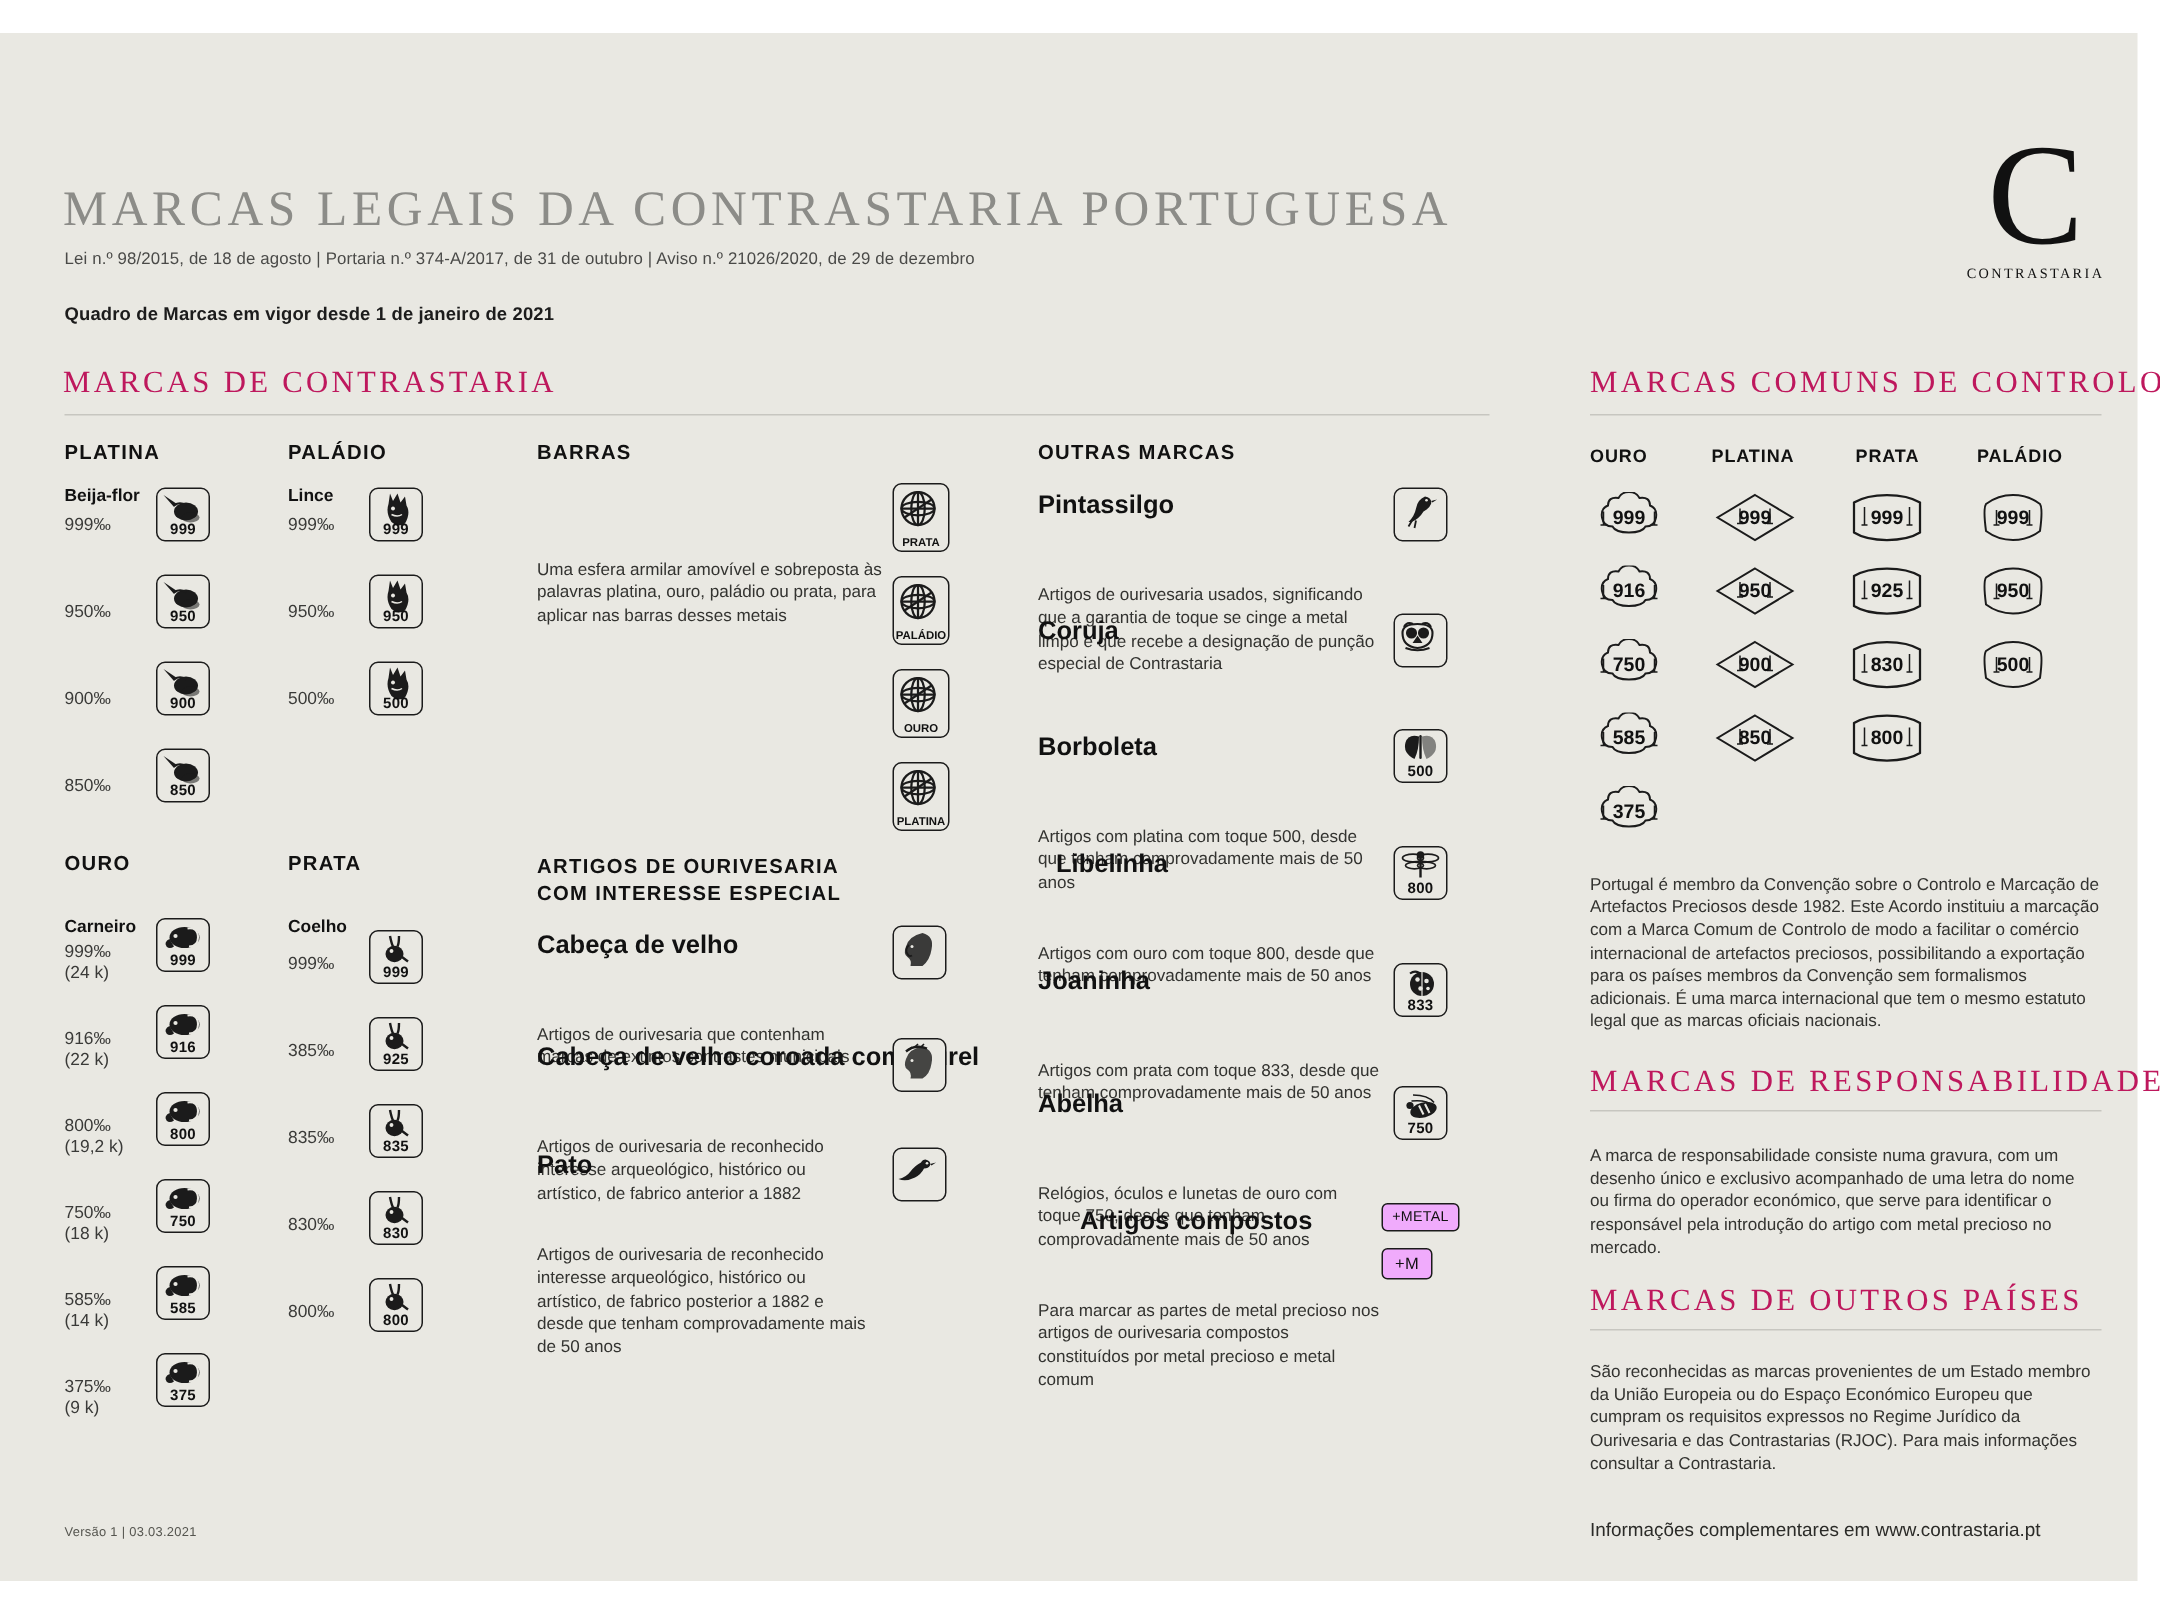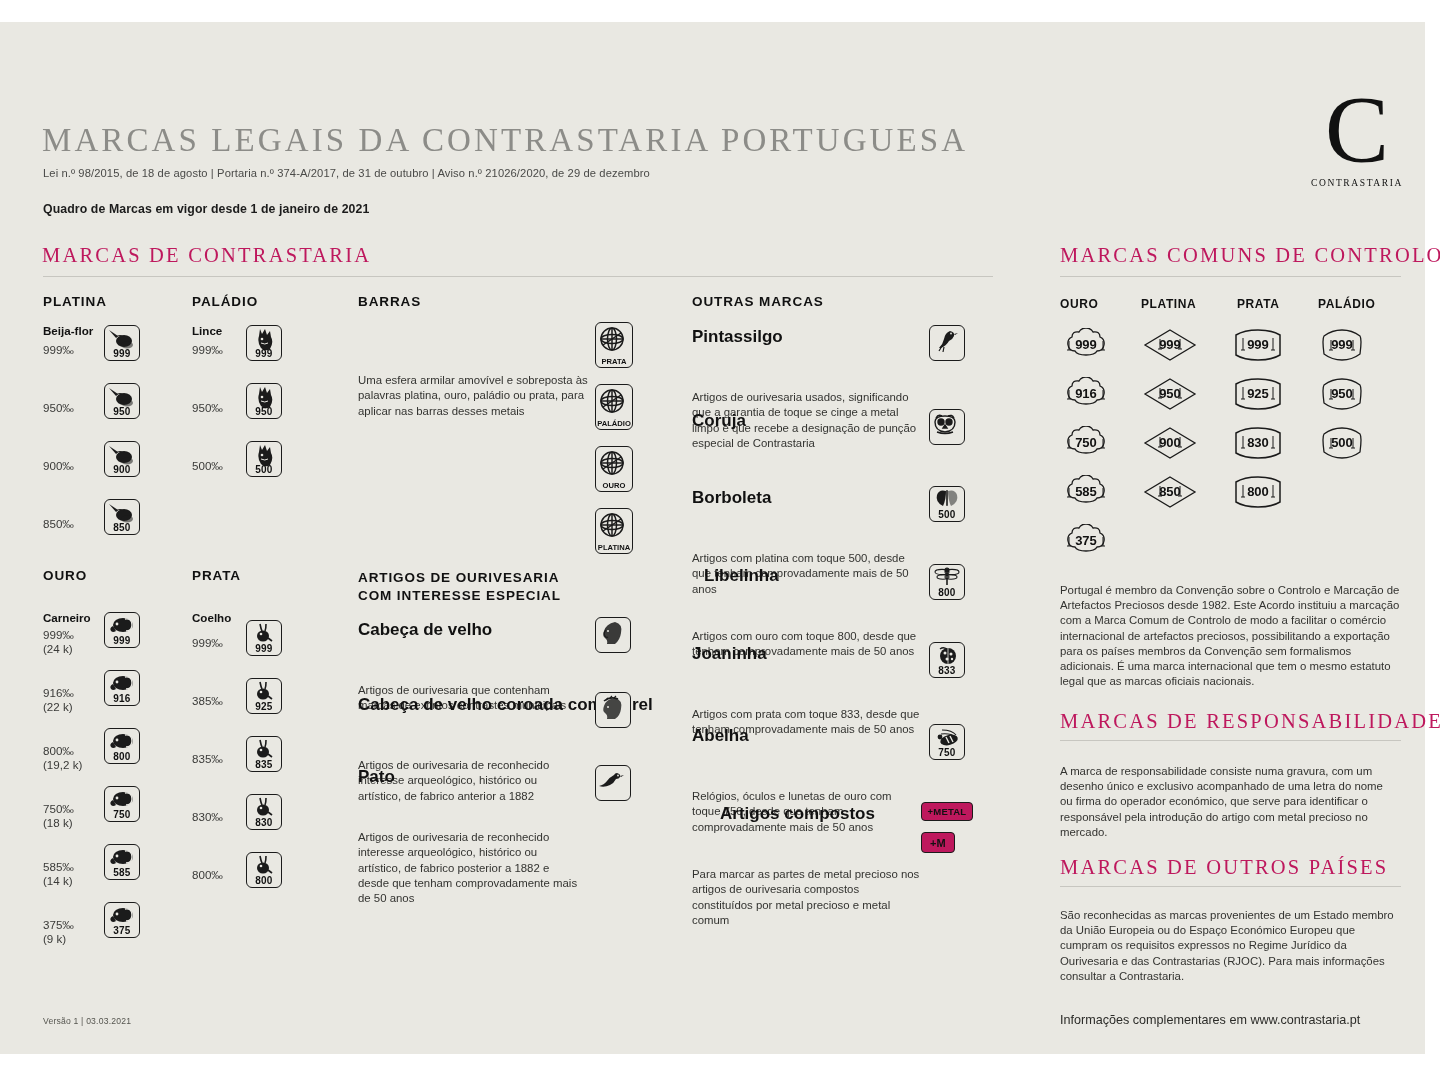--- a/index.html
+++ b/index.html
@@ -24,22 +24,22 @@
   .sub-h{position:absolute;font-size:13.5px;font-weight:bold;color:#111;letter-spacing:.9px;}
   .grp-name{position:absolute;font-size:11.6px;font-weight:bold;color:#111;}
   .fineness{position:absolute;font-size:11.6px;color:#3a3a38;line-height:14px;}
 
   
   .hm{position:absolute;width:34px;height:34px;border:1.4px solid #1b1b1b;border-radius:6px;background:#e9e8e2;}
   .hm .num{position:absolute;left:0;right:0;bottom:1px;text-align:center;font-size:10px;
     font-weight:bold;color:#111;letter-spacing:.2px;}
   .hm svg{position:absolute;left:2px;top:1px;}
 
-  .hm-wide{position:absolute;height:17px;border:1.3px solid #1b1b1b;border-radius:4px;background:#be185d;
-    font-size:9.5px;font-weight:bold;color:#111;display:flex;align-items:center;justify-content:center;
+  .hm-wide{position:absolute;height:17px;border:1.3px solid #1b1b1b;border-radius:4px;background:#f0abfc;
+    font-size:9.5px;font-weight:normal;color:#111;display:flex;align-items:center;justify-content:center;
     letter-spacing:.2px;}
 
   
   .bh{position:absolute;width:36px;height:44px;border:1.4px solid #1b1b1b;border-radius:6px;background:#e9e8e2;}
   .bh .lbl{position:absolute;left:0;right:0;bottom:1px;text-align:center;font-size:7.6px;font-weight:bold;color:#111;}
 
   
   .ph{position:absolute;width:34px;height:34px;border:1.4px solid #1b1b1b;border-radius:6px;background:#e9e8e2;}
 
   

